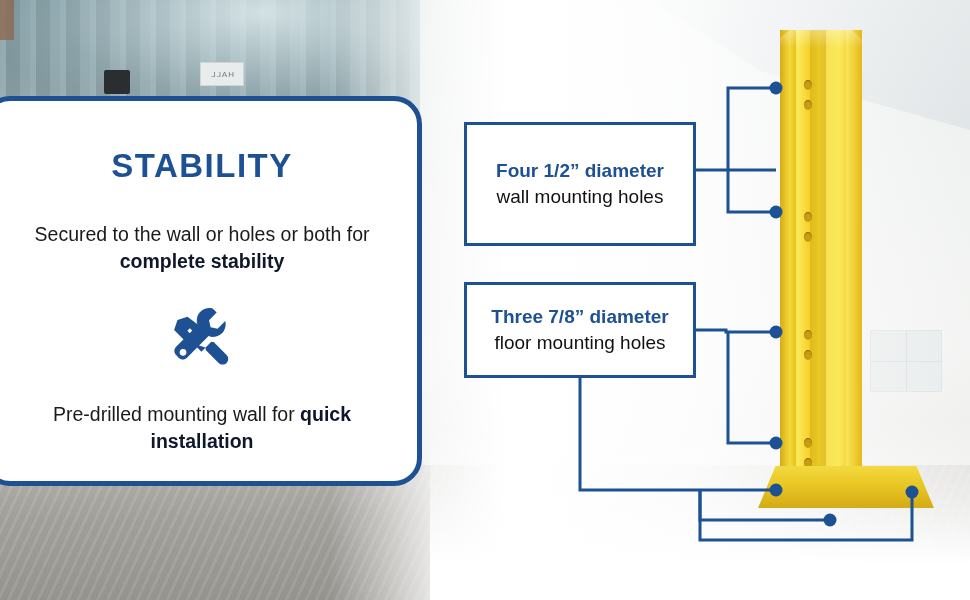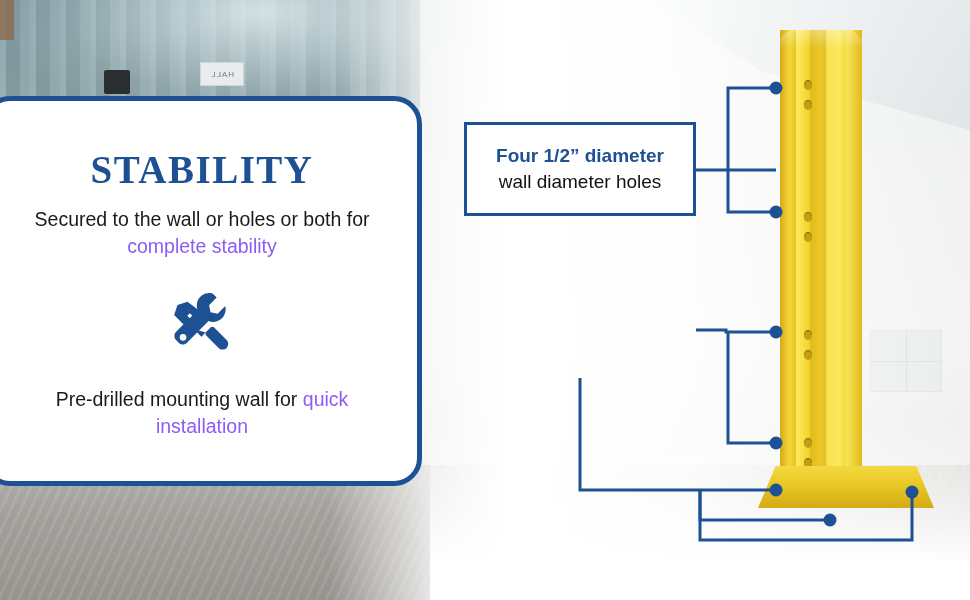--- a/index.html
+++ b/index.html
@@ -142,35 +142,34 @@
     border-radius: 28px;
     box-sizing: border-box;
     display: flex;
     flex-direction: column;
     align-items: center;
     justify-content: flex-start;
     padding-top: 46px;
   }
   .card-title {
     color: #1d5193;
-    font-size: 39px;
+    font-size: 33px;
     font-weight: bold;
     letter-spacing: 1.5px;
-    margin: 0 0 14px 0;
-    font-family: Liberation Serif, serif;
+    margin: 0 0 36px 0;
   }
   .card-text {
     color: #1a1a1a;
     font-size: 19.5px;
     line-height: 1.38;
     text-align: center;
     max-width: 340px;
     margin: 0;
   }
-  .card-text b { color: #8b5cf6; font-weight: normal; }
+  .card-text b { color: #0f172a; font-weight: bold; }
   .tools-icon {
     margin: 26px 0 26px 0;
     width: 74px;
     height: 74px;
     color: #1d5193;
     display: block;
   }
 
   
   .post {
@@ -243,21 +242,21 @@
     position: absolute;
     background: #ffffff;
     border: 3px solid #1d5193;
     box-sizing: border-box;
     display: flex;
     flex-direction: column;
     align-items: center;
     justify-content: center;
     text-align: center;
   }
-  .callout-1 { left: 464px; top: 122px; width: 232px; height: 94px; }
+  .callout-1 { left: 464px; top: 122px; width: 232px; height: 124px; }
   .callout-2 { left: 464px; top: 282px; width: 232px; height: 96px; }
   .callout .line1 {
     color: #1d5193;
     font-weight: bold;
     font-size: 19px;
     line-height: 1.2;
   }
   .callout .line2 {
     color: #111111;
     font-size: 19px;
@@ -342,17 +341,21 @@
       <circle cx="830" cy="520" r="6.5"></circle>
       <circle cx="912" cy="492" r="6.5"></circle>
     </g>
     <g fill="none" stroke="#1d5193" stroke-width="3">
       <path d="M728 332 V443 H776"></path>
     </g>
   </svg>
 
   <div class="callout callout-1">
     <div class="line1">Four 1/2” diameter</div>
-    <div class="line2">wall diameter holes</div>
-  </div>
-
+    <div class="line2">wall mounting holes</div>
+  </div>
+
+  <div class="callout callout-2">
+    <div class="line1">Three 7/8” diameter</div>
+    <div class="line2">floor mounting holes</div>
+  </div>
 
 </div>
 
 </body></html>

